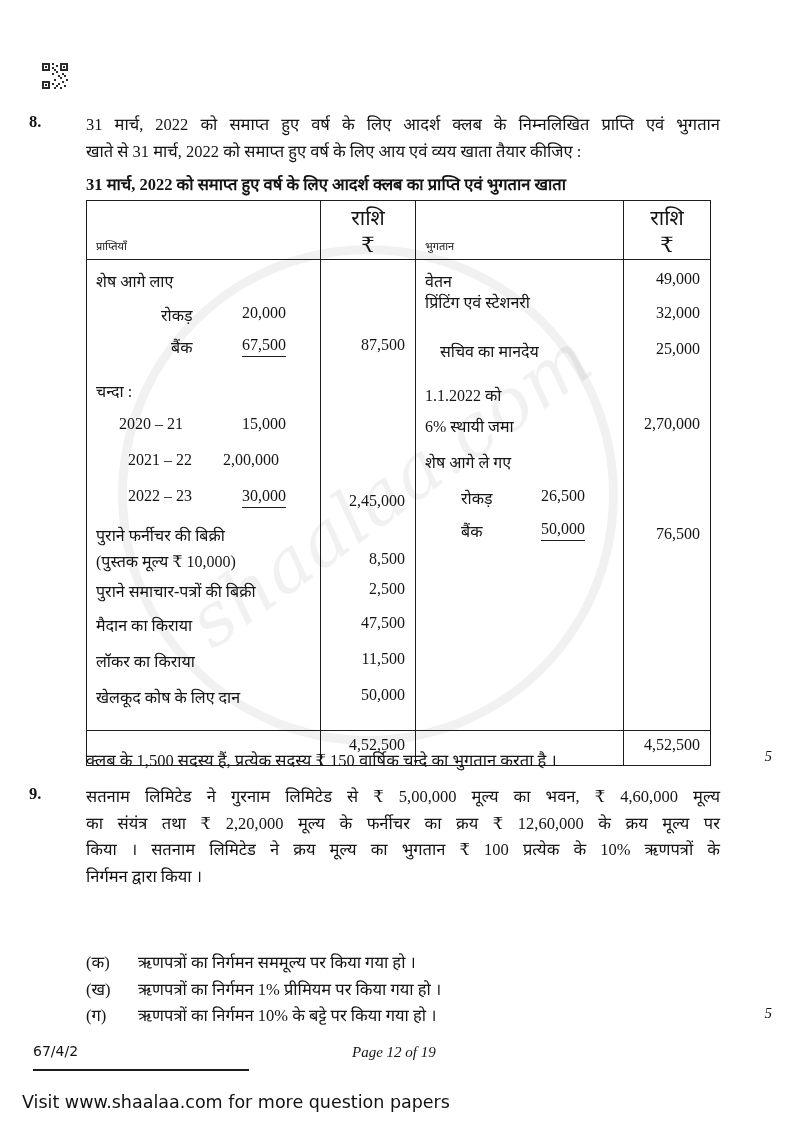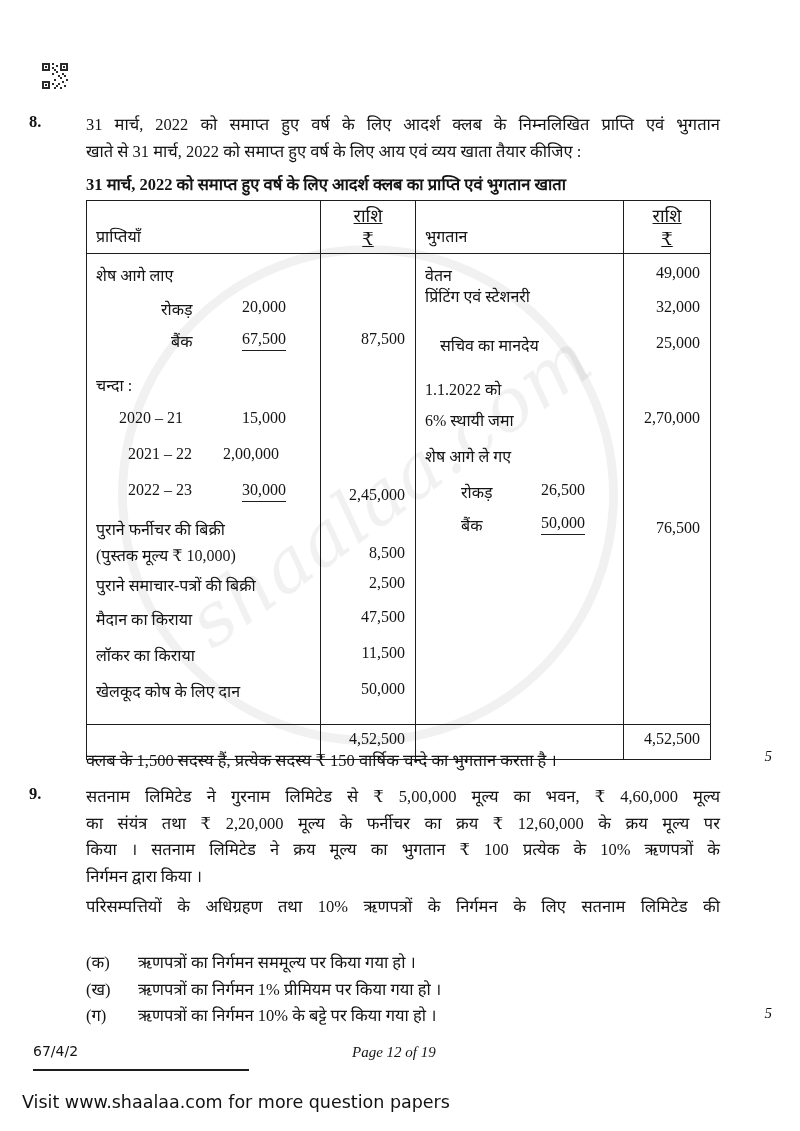--- a/index.html
+++ b/index.html
@@ -115,28 +115,27 @@
   .col-amt2 { width: 87px; }
 
   .hcell {
     height: 48px;
     position: relative;
   }
   .hlabel {
     position: absolute;
     left: 9px;
     bottom: 6px;
-    font-size: 16px;
+    font-size: 11px;
   }
   .hamt {
     text-align: center;
     padding-top: 4px !important;
     line-height: 1.28;
-    font-size: 18px;
-    text-decoration: underline;
+    font-size: 21px;
   }
   .hamt span { display: block; }
 
   .bodycell {
     height: 470px;
     position: relative;
   }
   .rowline {
     position: absolute;
     white-space: nowrap;
@@ -360,21 +359,20 @@
 
   <div class="qnum" style="left:29px; top:784px;">9.</div>
   <div class="qbody" style="left:86px; top:784px; width:634px;">
     <p class="just">सतनाम लिमिटेड ने गुरनाम लिमिटेड से ₹ 5,00,000 मूल्य का भवन, ₹ 4,60,000 मूल्य</p>
     <p class="just">का संयंत्र तथा ₹ 2,20,000 मूल्य के फर्नीचर का क्रय ₹ 12,60,000 के क्रय मूल्य पर</p>
     <p class="just">किया । सतनाम लिमिटेड ने क्रय मूल्य का भुगतान ₹ 100 प्रत्येक के 10% ऋणपत्रों के</p>
     <p class="nojust">निर्गमन द्वारा किया ।</p>
   </div>
 
   <div class="qbody" style="left:86px; top:894px; width:634px;">
-    <p class="just">परिसम्पत्तियों के अधिग्रहण तथा 10% ऋणपत्रों के निर्गमन के लिए सतनाम लिमिटेड की</p>
   </div>
 
   <div class="qbody" style="left:86px; top:950px; width:634px;">
     <p>
       <span style="display:inline-block;width:52px;">(क)</span><span>ऋणपत्रों का निर्गमन सममूल्य पर किया गया हो ।</span>
     </p>
     <p>
       <span style="display:inline-block;width:52px;">(ख)</span><span>ऋणपत्रों का निर्गमन 1% प्रीमियम पर किया गया हो ।</span>
     </p>
     <p>

